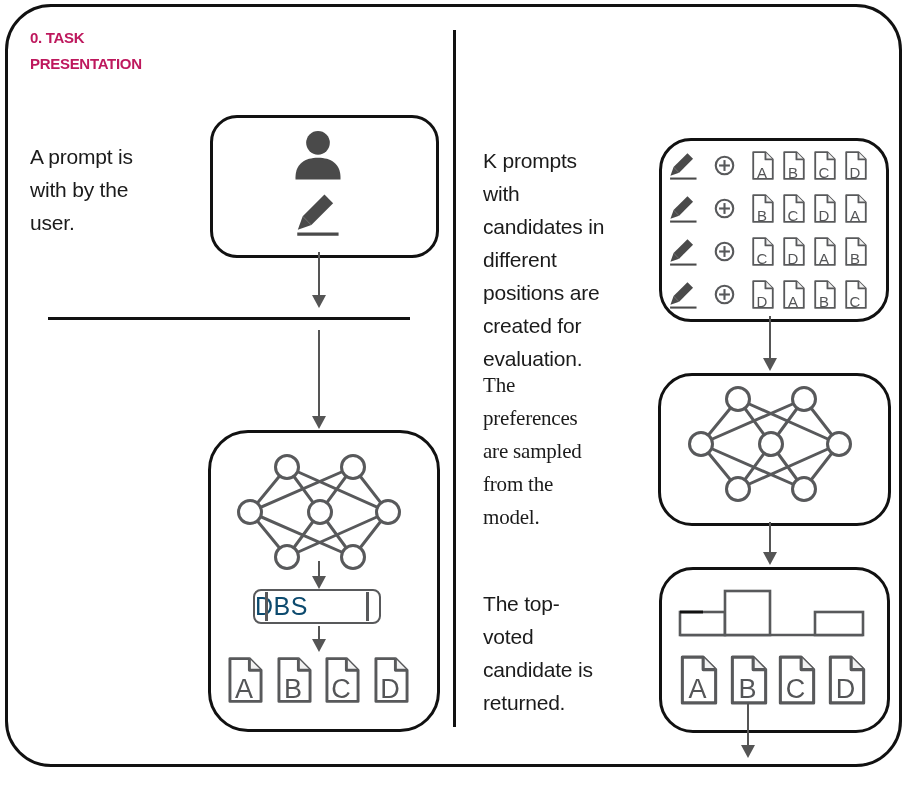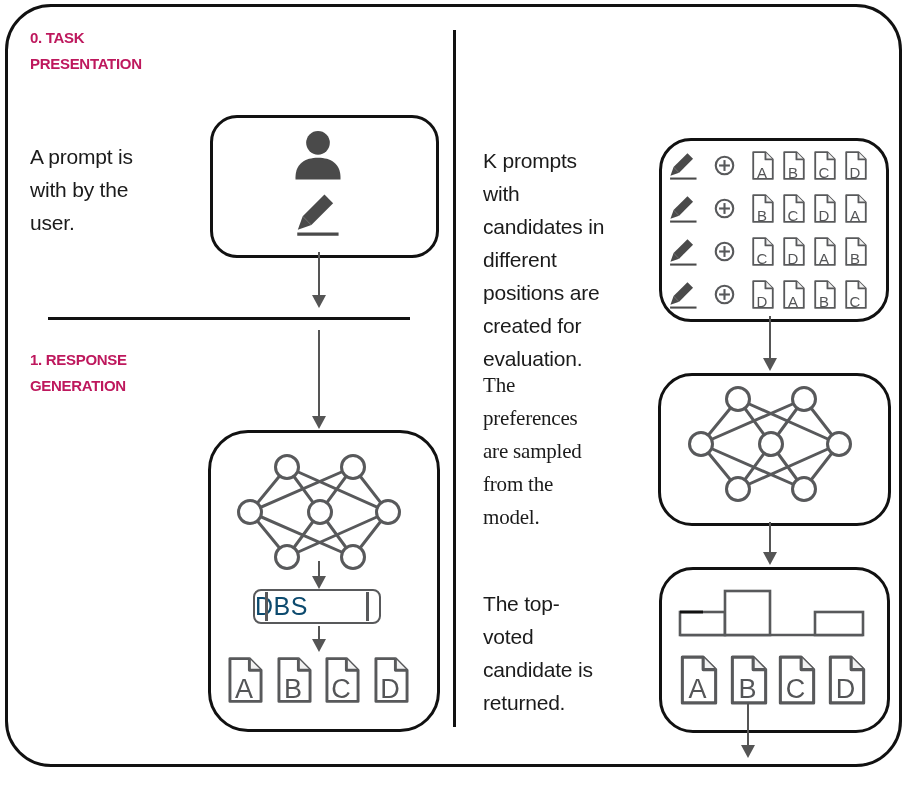--- a/index.html
+++ b/index.html
@@ -130,22 +130,20 @@
 
   <div class="arrow" style="left:311px;top:252px;height:56px;">
       <i class="shaft"></i>
       <i class="head"></i>
     </div>
   <div class="arrow" style="left:311px;top:330px;height:99px;">
       <i class="shaft"></i>
       <i class="head"></i>
     </div>
 
-  <div class="hd" style="left:30px;top:347px;">1. RESPONSE
-GENERATION</div>
 
   <div class="box rg-box"></div>
   <div class="icn" style="left:236px;top:452px;width:170px;height:120px;">
     <svg viewBox="0 0 170 120">
         <use href="#sym-net"></use>
       </svg>
   </div>
   <div class="arrow" style="left:311px;top:561px;height:28px;">
       <i class="shaft"></i>
       <i class="head"></i>

